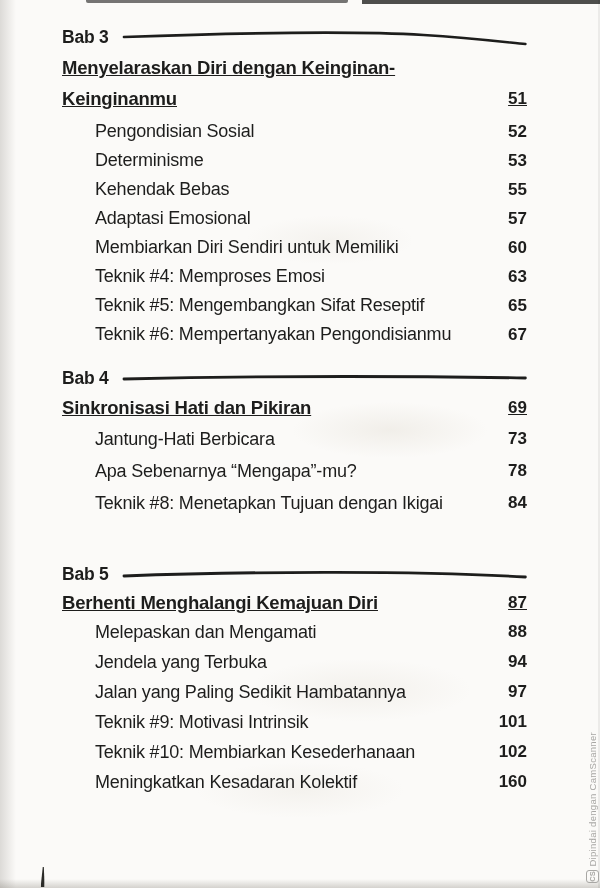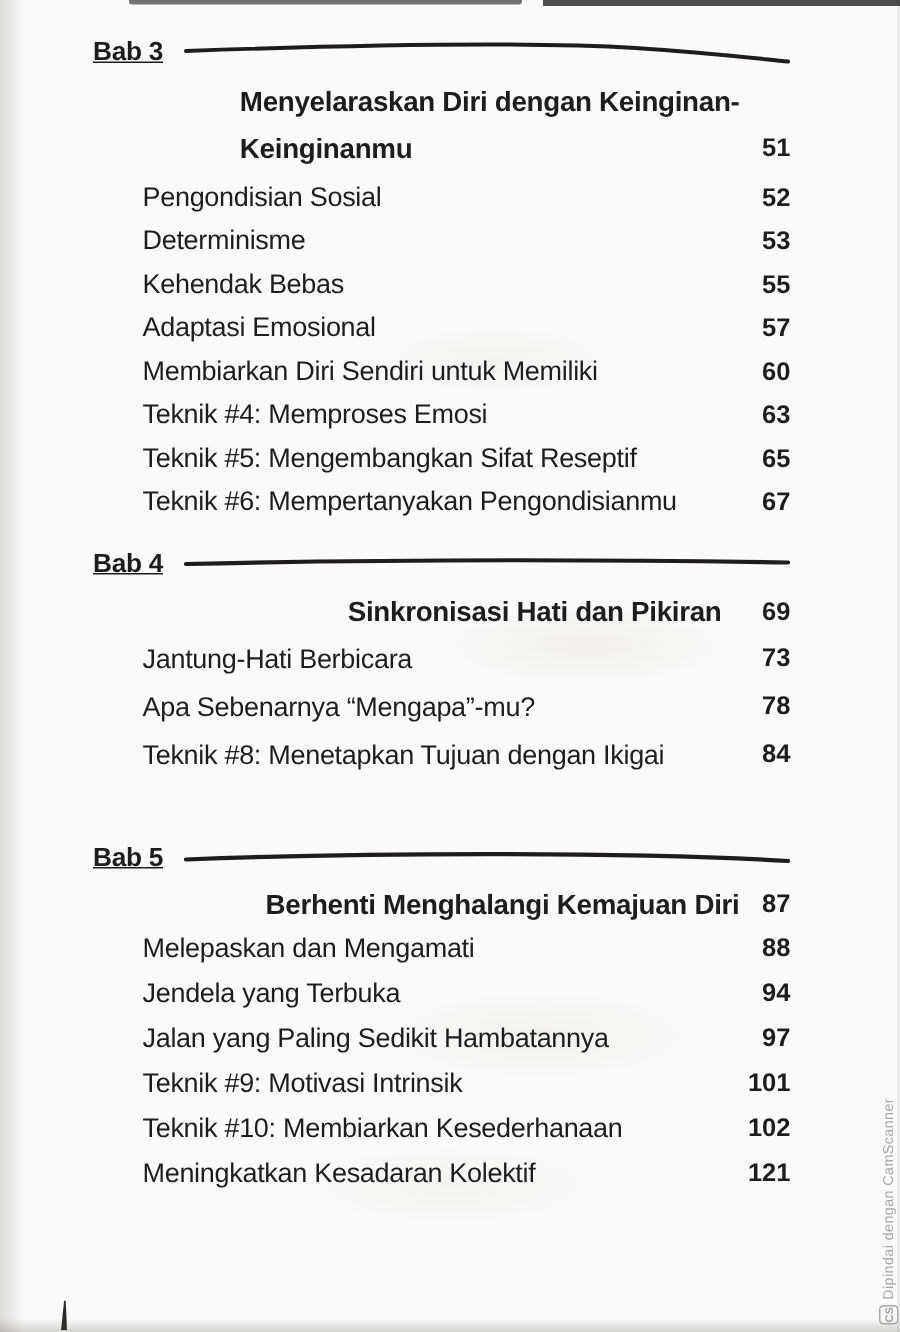--- a/index.html
+++ b/index.html
@@ -45,34 +45,35 @@
     clip-path:polygon(35% 0, 62% 0, 100% 100%, 0 100%);
     transform:rotate(2deg);
   }
 
   .page {
     position:absolute; inset:0;
     padding:24px 73px 0 62px;
     box-sizing:border-box;
   }
   .chapter-header {
-    display:flex; height:26px;text-decoration:underline;
+    display:flex; align-items:center; height:26px;
   }
   .bab {
     font-weight:bold; font-size:17.5px; letter-spacing:-0.2px; white-space:nowrap;
   }
   .rule {
     flex:1; height:18px; margin-left:13px; margin-top:2px;
   }
   .rule path { stroke:#1d1d1c; fill:none; stroke-linecap:round; }
 
   .title-row {
-    display:flex; justify-content:flex-end; align-items:flex-end;
+    display:flex; justify-content:space-between; align-items:flex-end;
     font-weight:bold; font-size:18.5px; letter-spacing:-0.2px;
     margin-top:2px;
+    text-decoration:underline;
   }
   .title-row .title { line-height:31px; max-width:400px; }
   .pnum { min-width:34px; text-align:right; font-size:17px; letter-spacing:0; }
   .title-row .pnum { font-weight:bold; padding-bottom:5px; }
   .single .title { line-height:26px; }
   .single { align-items:center; }
   .single .pnum { padding-bottom:0; }
 
   .entry-row {
     display:flex; justify-content:space-between; align-items:center;
@@ -221,21 +222,21 @@
       <div class="entry-row">
         <span>Teknik #9: Motivasi Intrinsik</span>
         <span class="pnum">101</span>
       </div>
       <div class="entry-row">
         <span>Teknik #10: Membiarkan Kesederhanaan</span>
         <span class="pnum">102</span>
       </div>
       <div class="entry-row">
         <span>Meningkatkan Kesadaran Kolektif</span>
-        <span class="pnum">121</span>
+        <span class="pnum">160</span>
       </div>
     </div>
   </section>
 
 </div>
 
 <div class="watermark">
   <span class="wm-text">Dipindai dengan CamScanner</span>
   <span class="wm-logo">CS</span>
 </div>

